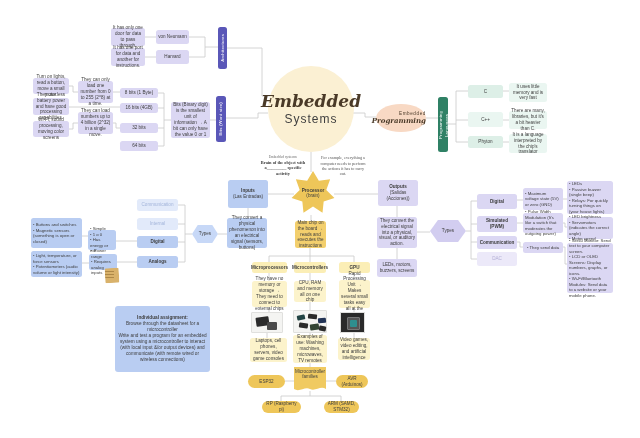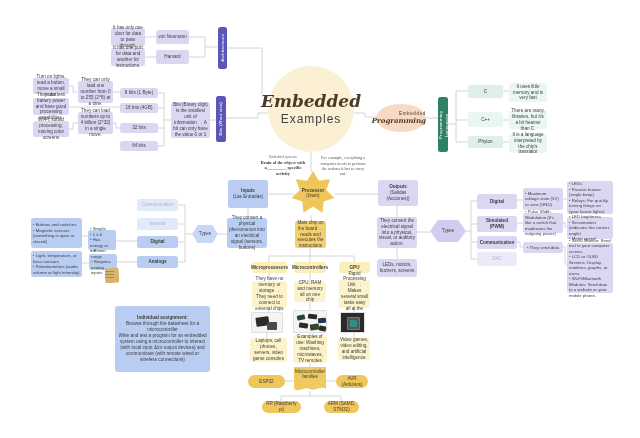--- a/index.html
+++ b/index.html
@@ -83,21 +83,21 @@
   <div class="node lav" style="left:120px;top:103px;width:38px;height:10px">16 bits (4GB)</div>
   <div class="node lav" style="left:120px;top:123px;width:38px;height:10px">32 bits</div>
   <div class="node lav" style="left:120px;top:141px;width:38px;height:10px">64 bits</div>
   <div class="node lav" style="left:171px;top:102px;width:39px;height:36px">Bits (Binary digit) is the smallest unit of information → A bit can only have the value 0 or 1</div>
   <div class="node dark" style="left:216px;top:96px;width:10px;height:46px">
     <span class="vtxt">Bits (Word size)</span>
   </div>
 
   <div class="circle">
     <div class="script" style="font-size:17px;line-height:1">Embedded</div>
-    <div style="font-size:12px;letter-spacing:1px;color:#3f3f3f;margin-top:2px">Examples</div>
+    <div style="font-size:12px;letter-spacing:1px;color:#3f3f3f;margin-top:2px">Systems</div>
   </div>
   <div class="node" style="left:256px;top:154px;width:54px;height:24px;background:none;flex-direction:column">
     <div class="serifnote" style="font-size:3.6px;color:#6b6b6b">Embedded systems:</div>
     <div class="serifnote bold" style="font-size:4.4px">Brain of the object with a_________ specific activity</div>
   </div>
   <div class="node serifnote" style="left:318px;top:153px;width:50px;height:26px;background:none;font-size:4.2px;color:#555">For example, everything a computer needs to perform the actions it has to carry out.</div>
 
   <div class="oval">
     <div style="font-size:4.6px;letter-spacing:.6px">Embedded</div>
     <div class="script" style="font-size:7px">Programming</div>

